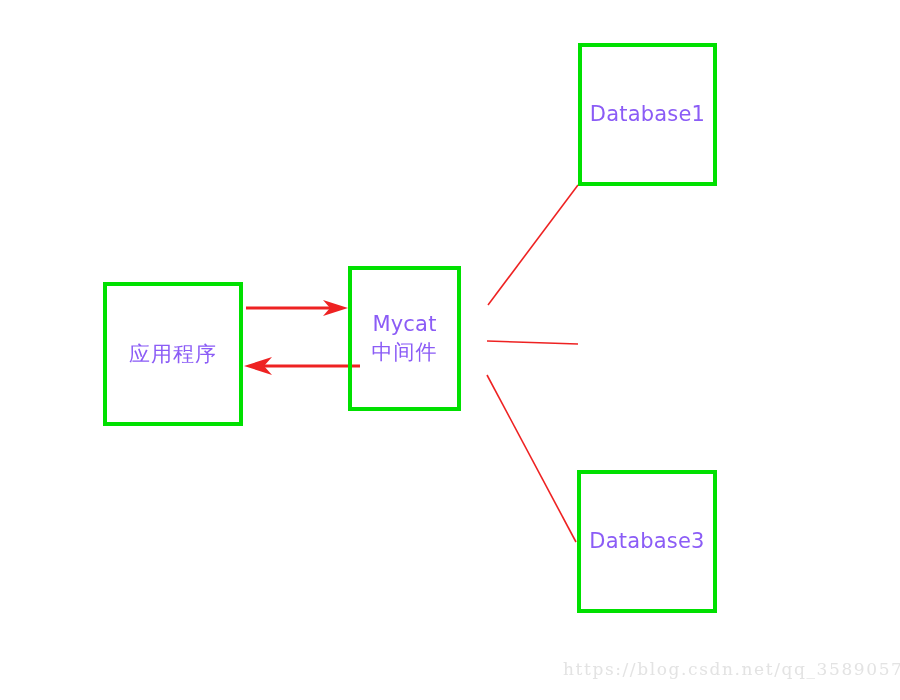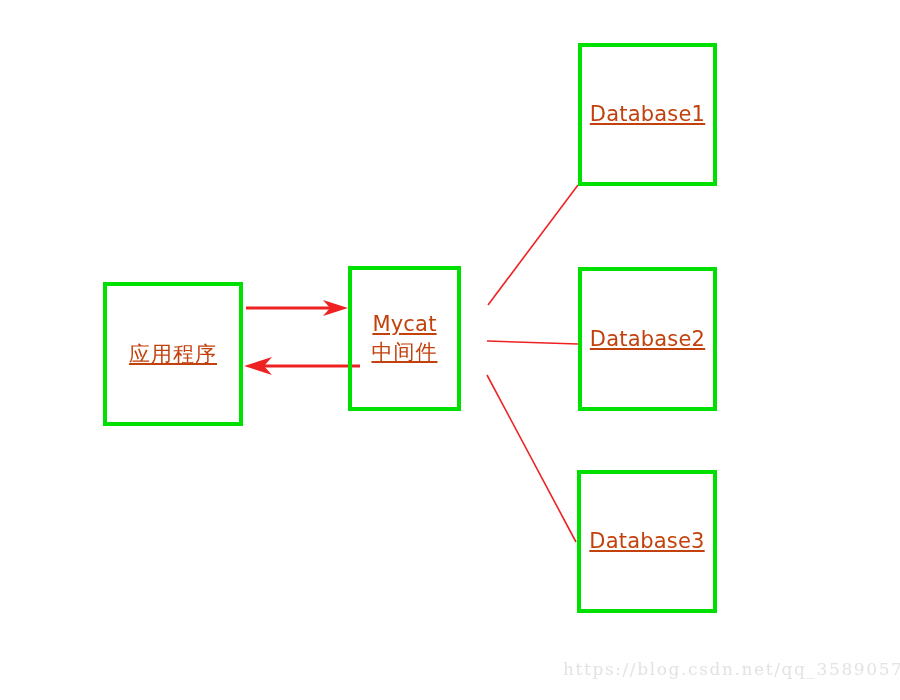--- a/index.html
+++ b/index.html
@@ -28,27 +28,26 @@
     box-sizing: border-box;
     border: 4px solid #00e000;
     background: transparent;
     display: flex;
     flex-direction: column;
     align-items: center;
     justify-content: center;
     z-index: 3;
   }
   .node-label {
-    color: #c2410c;
+    color: #8b5cf6;
     font-size: 21px;
     line-height: 1.0;
     white-space: nowrap;
     text-align: center;
     letter-spacing: 0.2px;
-    text-decoration: underline;
   }
   .node-label.cjk {
     font-family: "DejaVu Sans", "Liberation Sans", sans-serif;
     font-size: 21px;
     letter-spacing: 1px;
   }
   .node-label + .node-label {
     margin-top: 7px;
   }
   #app-box      { left: 103px; top: 282px; width: 140px; height: 144px; }
@@ -98,23 +97,20 @@
 
   <div class="node-box" id="mycat-box">
     <div class="node-label">Mycat</div>
     <div class="node-label cjk">中间件</div>
   </div>
 
   <div class="node-box" id="db1-box">
     <div class="node-label">Database1</div>
   </div>
 
-  <div class="node-box" id="db2-box">
-    <div class="node-label">Database2</div>
-  </div>
 
   <div class="node-box" id="db3-box">
     <div class="node-label">Database3</div>
   </div>
 
   <div id="watermark">https://blog.csdn.net/qq_35890572</div>
 
 </div>
 
 </body></html>

